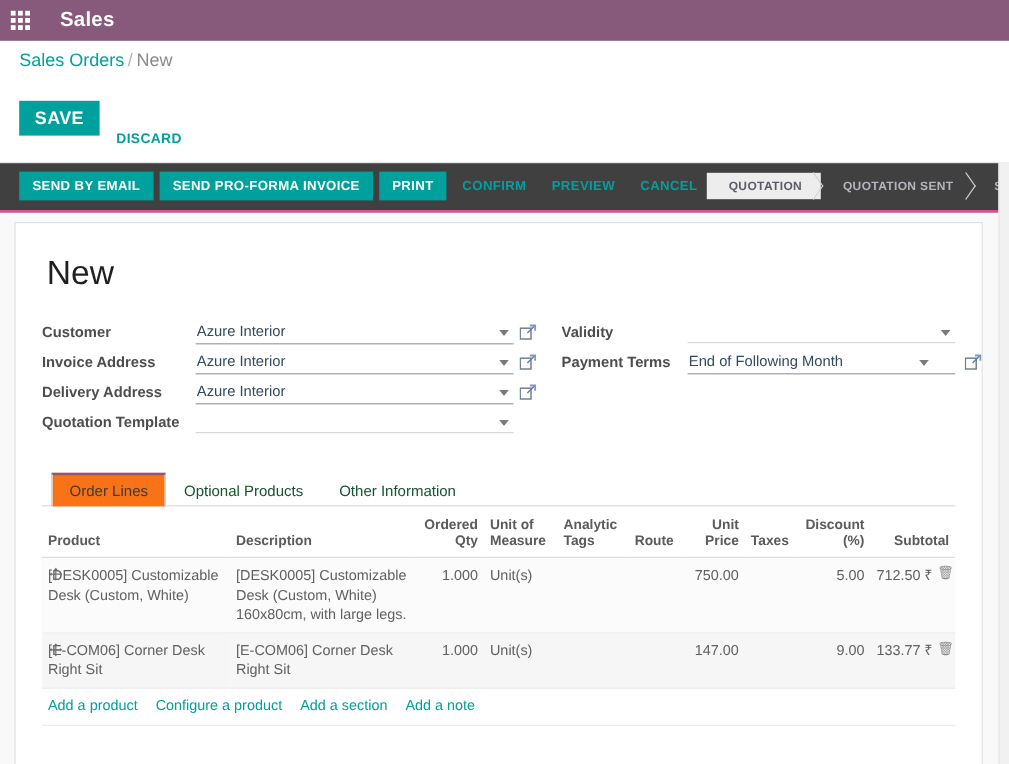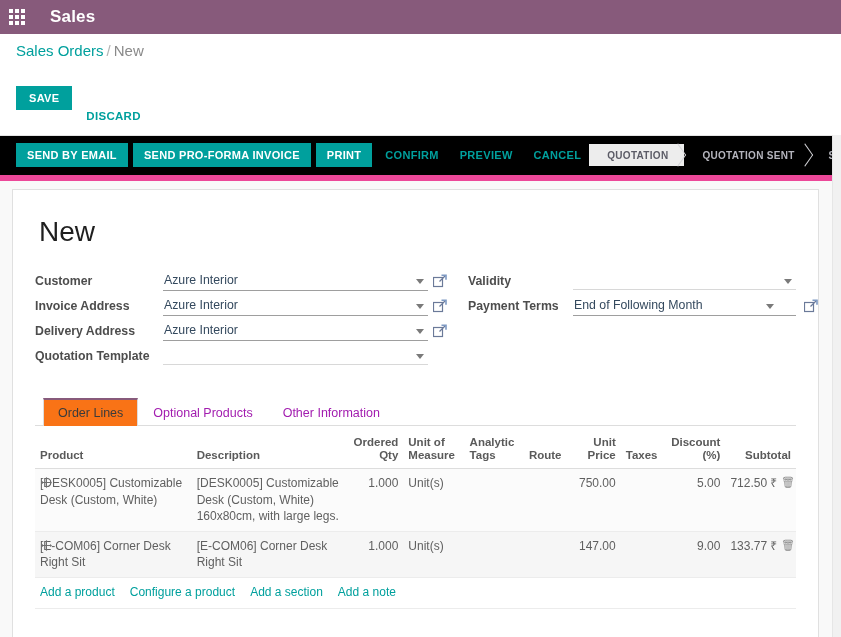--- a/index.html
+++ b/index.html
@@ -49,42 +49,42 @@
     padding: 8px 16px 7px 16px;
   }
   .breadcrumb { font-size: 15px; margin-bottom: 9px; }
   .breadcrumb .bc-link { color: #00a09d; cursor: pointer; }
   .breadcrumb .bc-sep { color: #b3b3b3; margin: 0 3px; }
   .breadcrumb .bc-current { color: #8a8a8a; }
   .cp-buttons { display: flex; align-items: center; gap: 12px; }
   .btn-primary {
     background: #00a09d;
     color: #ffffff;
-    font-size: 11px;
+    font-size: 15px;
     font-weight: bold;
     padding: 6px 13px;
     border: none;
     letter-spacing: .3px;
     cursor: pointer;
   }
   .btn-link {
     color: #00a09d;
     font-size: 11.5px;
     font-weight: bold;
     letter-spacing: .3px;
     cursor: pointer;
     background: none; border: none;
     padding: 6px 2px;
     margin-top: 36px;
   }
 
   
   .statusbar-row {
-    background: #000000;
-    border-bottom: 6px solid #ec4899;
+    background: #404040;
+    border-bottom: 2px solid #ec4899;
     display: flex;
     align-items: center;
     justify-content: space-between;
     padding: 7px 16px 8px 16px;
   }
   .sb-left { display: flex; align-items: center; gap: 5px; }
   .sb-btn {
     background: #00a09d;
     color: #ffffff;
     border: none;
@@ -196,21 +196,21 @@
   .notebook { margin-top: 32px; }
   .tabs {
     display: flex;
     border-bottom: 1px solid #dddddd;
     padding-left: 8px;
     gap: 0;
   }
   .tab {
     font-size: 12.5px;
     padding: 7px 14px 6px 14px;
-    color: #a21caf;
+    color: #14532d;
     cursor: pointer;
     border: 1px solid transparent;
     border-bottom: none;
     position: relative;
     top: 1px;
     white-space: nowrap;
   }
   .tab.active {
     color: #3b3b3b;
     background: #f97316;

